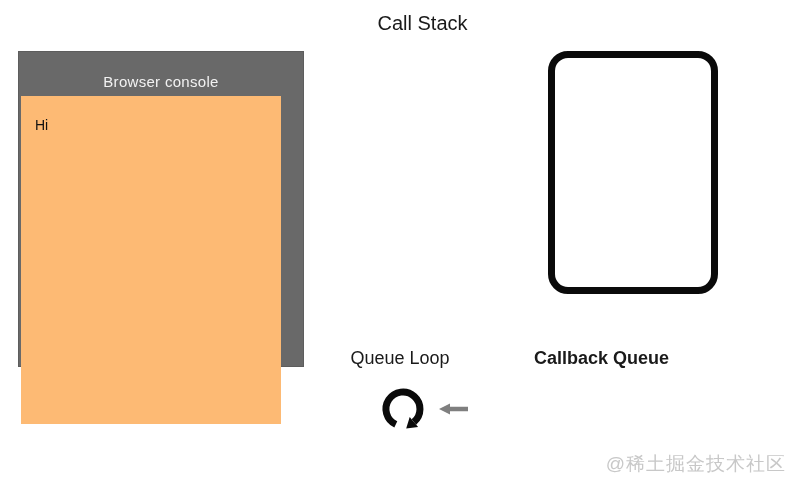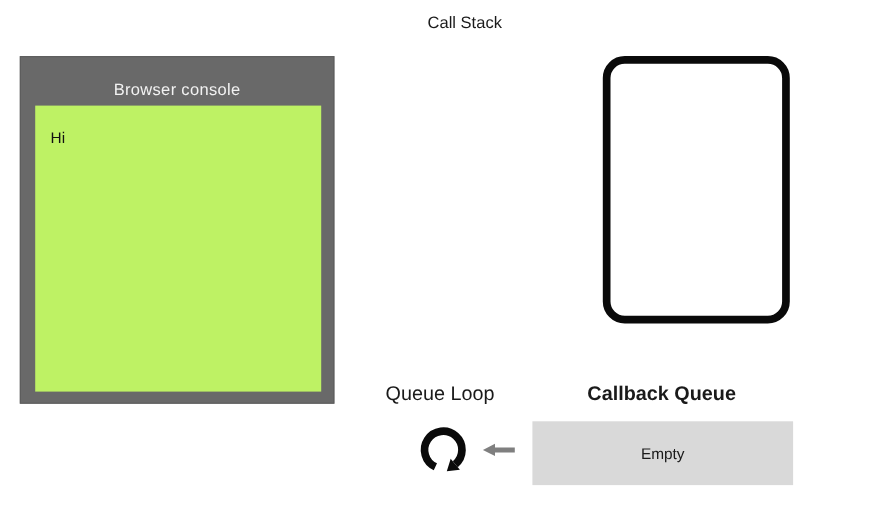--- a/index.html
+++ b/index.html
@@ -34,39 +34,39 @@
     right: 0;
     height: 59px;
     text-align: center;
     line-height: 60px;
     font-size: 15px;
     color: #f2f2f2;
     letter-spacing: 0.3px;
   }
   .console-screen {
     position: absolute;
-    left: 13px;
+    left: 2px;
     top: 44px;
     width: 260px;
-    height: 260px;
-    background: #bef264;
+    height: 328px;
+    background: #fdba74;
   }
   .console-line {
     padding: 21px 0 0 14px;
     font-size: 14px;
     color: #111111;
   }
 
   
   .title {
     position: absolute;
     text-align: center;
     color: #1a1a1a;
   }
-  .title-lg { font-size: 15px; }
+  .title-lg { font-size: 20px; }
   .title-md { font-size: 18px; }
   .call-stack-title     { left: 335px; top: 12px;  width: 175px; }
   .web-apis-title       { left: 548px; top: 12px;  width: 178px; }
   .event-loop-title     { left: 330px; top: 348px; width: 140px; }
   .callback-queue-title { left: 483px; top: 348px; width: 237px; font-weight: bold; }
 
   
   .rounded-box {
     position: absolute;
     top: 51px;
@@ -153,18 +153,16 @@
   <svg class="loop-icon" width="48" height="48" viewBox="0 0 48 48" aria-hidden="true">
     <path d="M 16.8 39.4 A 17 17 0 1 1 34.9 37.0" fill="none" stroke="#0a0a0a" stroke-width="7"></path>
     <polygon points="27.2,43.4 30.7,32.0 39.1,42.0" fill="#0a0a0a"></polygon>
   </svg>
   <svg class="left-arrow" width="32" height="16" viewBox="0 0 32 16" aria-hidden="true">
     <line x1="30" y1="8" x2="11" y2="8" stroke="#7f7f7f" stroke-width="4.5"></line>
     <polygon points="1,8 12,2.5 12,13.5" fill="#7f7f7f"></polygon>
   </svg>
 
   <div class="title title-md callback-queue-title">Callback Queue</div>
-  <div class="queue-box">
-    <div class="queue-status">Empty</div>
-  </div>
 
+  <div class="watermark">@稀土掘金技术社区</div>
 
 </div>
 
 </body></html>

